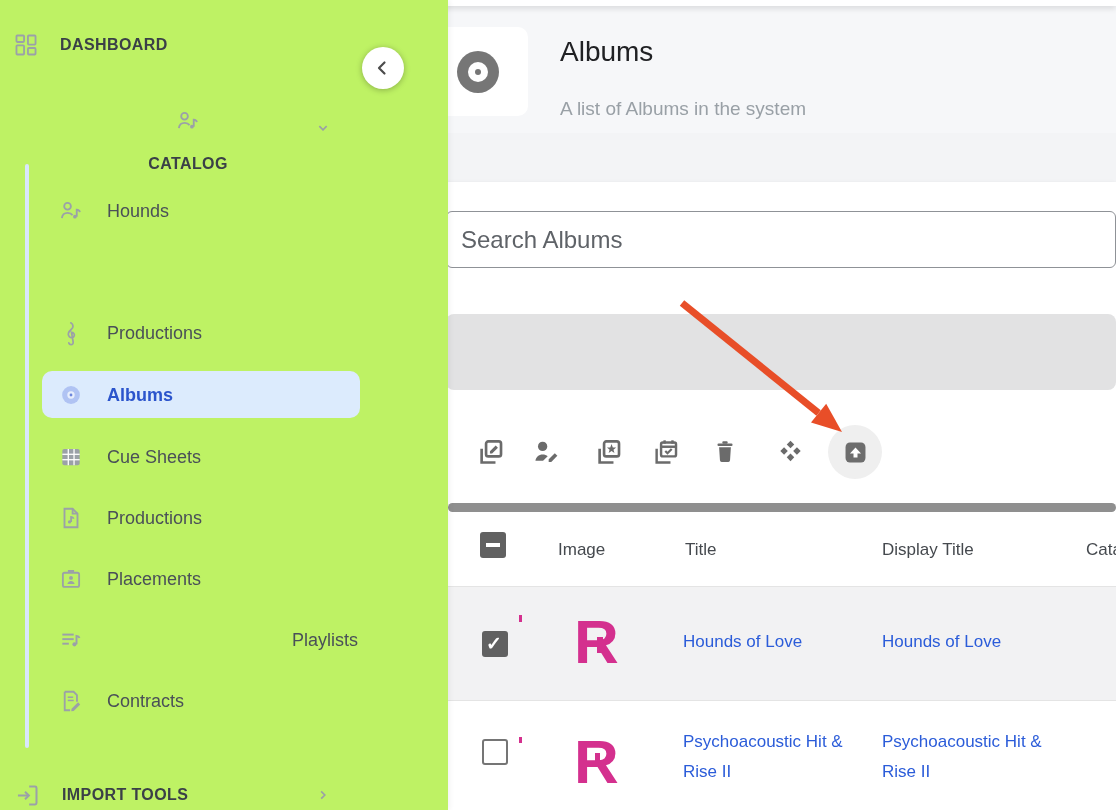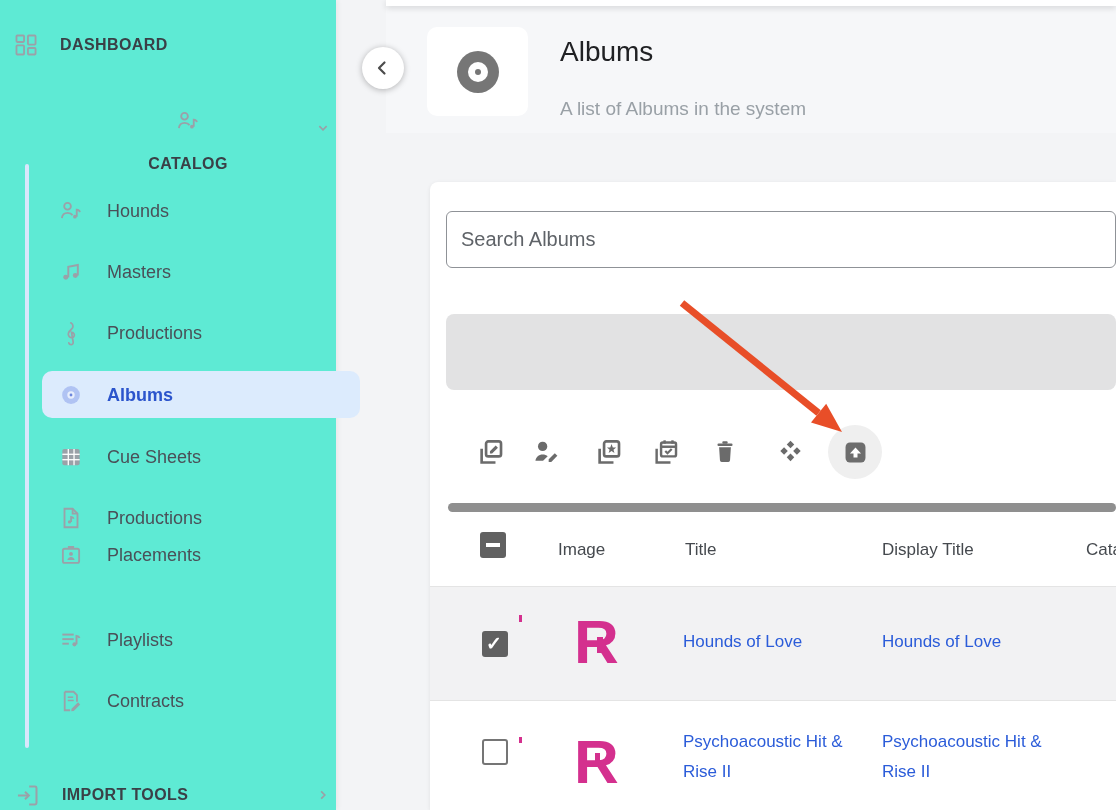--- a/index.html
+++ b/index.html
@@ -1,30 +1,30 @@
 <!DOCTYPE html>
 <html><head>
 <meta charset="utf-8">
 <style>
   html,body{margin:0;padding:0;background:#d7d7d7;}
   .page{position:relative;width:1116px;height:810px;overflow:hidden;background:#f3f4f6;
         font-family:"Liberation Sans",sans-serif;-webkit-font-smoothing:antialiased;}
   
-  .sidebar{position:absolute;left:0;top:0;width:336px;height:810px;background:#5eead4;
+  .sidebar{position:absolute;left:0;top:0;width:448px;height:810px;background:#bef264;
            box-shadow:2px 0 5px rgba(0,0,0,.05);z-index:2;}
   .side-row{position:absolute;display:flex;align-items:center;cursor:pointer;}
   .side-top{left:13px;width:350px;height:40px;gap:21px;color:#3a4047;font-weight:bold;
             font-size:16px;letter-spacing:.4px;}
   #row-dashboard{top:25px;}
   #row-catalog{top:108px;flex-direction:column;}
   .side-sub{left:58px;width:300px;height:40px;gap:23px;color:#4a5058;font-size:18px;}
   #row-artists{top:191px;} #row-masters{top:252px;} #row-compositions{top:313px;}
   #row-albums{top:375px;color:#2b54cc;font-weight:bold;}
-  #row-cuesheets{top:437px;} #row-productions{top:498px;} #row-placements{top:535px;}
-  #row-playlists{top:620px;} #row-contracts{top:681px;}
+  #row-cuesheets{top:437px;} #row-productions{top:498px;} #row-placements{top:559px;}
+  #row-playlists{top:620px;justify-content:space-between;} #row-contracts{top:681px;}
   #row-import{top:775px;left:14px;gap:21px;}
   .active-pill{position:absolute;left:42px;top:371px;width:318px;height:47px;
                background:#dcebfd;border-radius:10px;}
   .indent-line{position:absolute;left:25px;top:164px;width:4px;height:584px;
                background:#d9e7fc;border-radius:2px;}
   .chev{position:absolute;width:22px;height:22px;}
   #chev-catalog{left:312px;top:117px;} #chev-import{left:312px;top:784px;}
   .collapse-btn{position:absolute;left:362px;top:47px;width:42px;height:42px;border-radius:50%;
                 background:#fff;box-shadow:0 1px 6px rgba(0,0,0,.28);display:flex;
                 align-items:center;justify-content:center;z-index:6;cursor:pointer;}
@@ -39,21 +39,21 @@
   .disc::before{content:"";position:absolute;left:11px;top:11px;width:20px;height:20px;
                 border-radius:50%;background:#fff;}
   .disc::after{content:"";position:absolute;left:18px;top:18px;width:6px;height:6px;
                border-radius:50%;background:#767676;}
   .page-title{position:absolute;left:560px;top:36px;font-size:28px;color:#202124;}
   .page-subtitle{position:absolute;left:560px;top:98px;font-size:19px;color:#99a0a6;}
   
   .card{position:absolute;left:430px;top:182px;width:686px;height:628px;background:#fff;
         border-radius:8px 0 0 0;box-shadow:0 1px 4px rgba(0,0,0,.08);}
   .search-input{position:absolute;left:16px;top:29px;width:670px;height:57px;box-sizing:border-box;
-        border:1px solid #8f9297;border-radius:6px;background:#fff;font-size:20px;
+        border:1px solid #8f9297;border-radius:6px;background:#fff;font-size:24px;
         font-family:"Liberation Sans",sans-serif;padding:0 14px;color:#333;outline:none;}
   .search-input::placeholder{color:#5f6368;opacity:1;}
   .gray-bar{position:absolute;left:16px;top:132px;width:670px;height:76px;background:#e2e2e3;
             border-radius:8px;}
   .tb{position:absolute;top:248px;width:44px;height:44px;display:flex;align-items:center;
       justify-content:center;cursor:pointer;}
   #tb1{left:38px;} #tb2{left:94px;} #tb3{left:156px;} #tb4{left:213px;} #tb5{left:273px;}
   #tb6{left:338px;}
   #tb7{left:398px;top:243px;width:54px;height:54px;border-radius:50%;background:#efefef;}
   .scroll-thumb{position:absolute;left:18px;top:321px;width:668px;height:9px;background:#8f8f8f;
@@ -128,30 +128,20 @@
         <svg width="26" height="26" viewBox="0 0 24 24" fill="none" stroke="#9ba1a8" stroke-width="1.7">
           <circle cx="8.8" cy="7.6" r="3.1"></circle>
           <path d="M3.6 18.6c.3-3 2.5-4.8 5.4-4.8 1.9 0 3.5.8 4.4 2"></path>
           <circle cx="15.6" cy="17.2" r="1.7" fill="#9ba1a8" stroke="none"></circle>
           <path d="M17.3 17.2v-6.4c1.5.1 2.6.9 2.9 2.2"></path>
         </svg>
         </span>
       <span>Hounds</span>
     </div>
 
-    <div class="side-row side-sub" id="row-masters">
-      <span class="icon">
-        <svg width="26" height="26" viewBox="0 0 24 24" fill="none" stroke="#9ba1a8" stroke-width="1.8">
-          <circle cx="7.2" cy="16.8" r="2.3" fill="#9ba1a8" stroke="none"></circle>
-          <circle cx="16" cy="15.2" r="2.3" fill="#9ba1a8" stroke="none"></circle>
-          <path d="M9.5 16.8V7.2l8.8-1.7v9.7"></path>
-        </svg>
-        </span>
-      <span>Masters</span>
-    </div>
 
     <div class="side-row side-sub" id="row-compositions">
       <span class="icon">
         <svg width="26" height="26" viewBox="0 0 24 24" fill="none" stroke="#9ba1a8" stroke-width="1.6" stroke-linecap="round">
           <path d="M11.8 2.6c2.6 1.4 2.7 4.3.4 6.2-2.7 2.2-3.6 4.6-1.8 6.5 1.5 1.6 4 1.3 4.6-.7.5-1.7-.7-3.1-2.5-3.1l1.5 9c.2 1.3-.7 2.3-1.9 2.3-1.1 0-1.9-.7-2.1-1.6"></path>
         </svg>
         </span>
       <span>Productions</span>
     </div>
 

